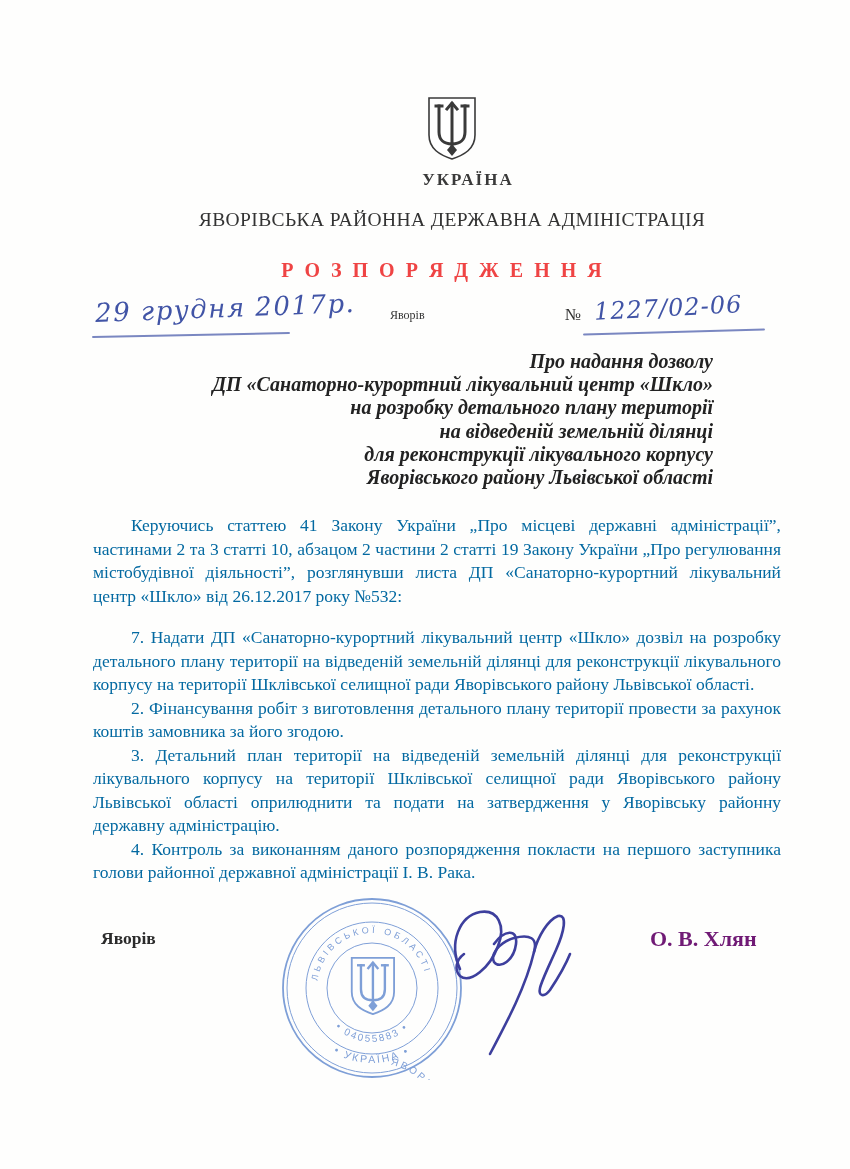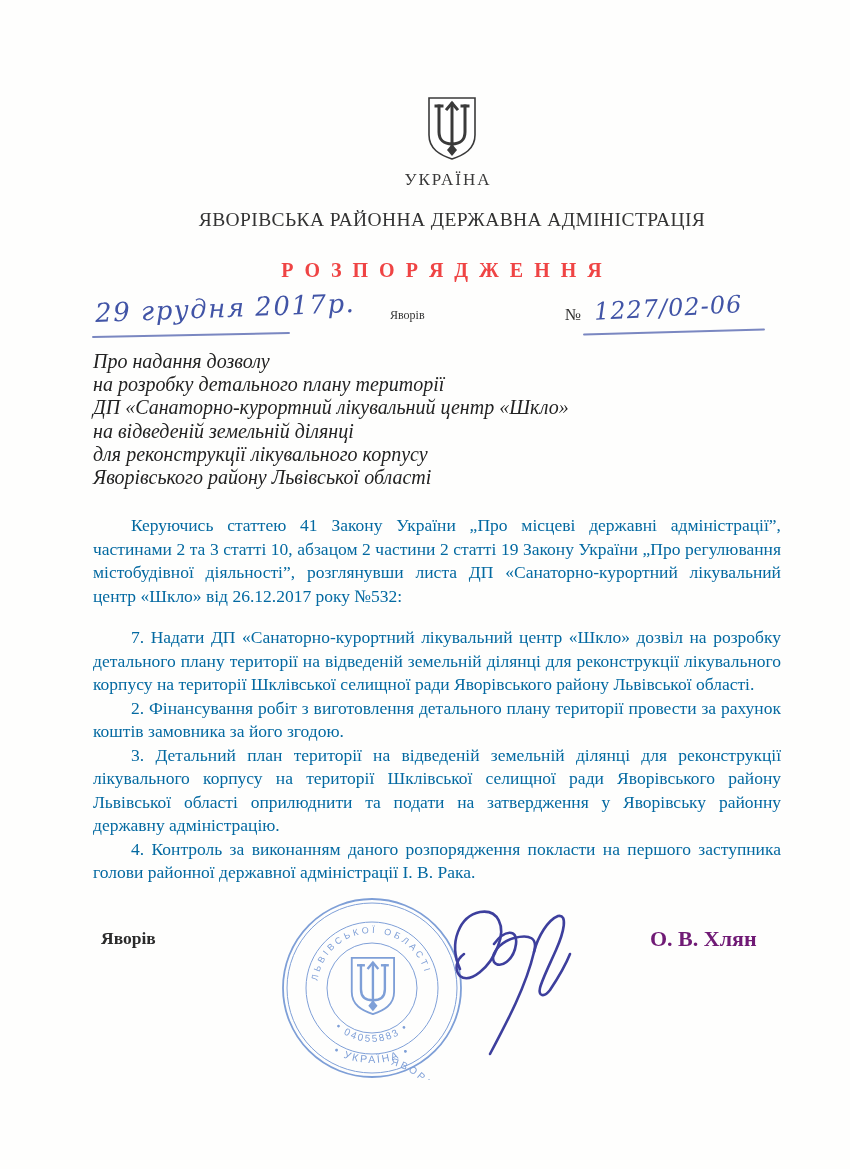--- a/index.html
+++ b/index.html
@@ -4,22 +4,22 @@
 <style>
   html,body{margin:0;padding:0;background:#e8e8e8;}
   .page{
     position:relative;width:850px;height:1169px;margin:0 auto;
     background:#fefefd;overflow:hidden;
     font-family:"Liberation Serif","DejaVu Serif",serif;color:#2d2d2d;
   }
   
   .emblem{position:absolute;left:426px;top:96px;width:52px;height:66px;}
   .country-label{
-    position:absolute;left:448px;top:170px;transform:translateX(-50%);
-    font-size:17px;font-weight:normal;letter-spacing:2px;color:#3a3a3a;white-space:nowrap;
+    position:absolute;left:468px;top:170px;transform:translateX(-50%);
+    font-size:17px;font-weight:bold;letter-spacing:2px;color:#3a3a3a;white-space:nowrap;
   }
   .org-name{
     position:absolute;left:452px;top:209px;transform:translateX(-50%);
     font-size:19.5px;letter-spacing:0.4px;color:#333;white-space:nowrap;
   }
   .doc-type{
     position:absolute;left:443px;top:259px;transform:translateX(-50%);
     font-size:20px;font-weight:bold;letter-spacing:3px;color:#ef4444;white-space:nowrap;
   }
   
@@ -30,21 +30,21 @@
   .hand-date{position:absolute;left:95px;top:293px;font-size:26px;letter-spacing:1.5px;transform:rotate(-2.2deg);}
   .hand-number{position:absolute;left:594px;top:294px;font-size:24px;letter-spacing:1px;transform:rotate(-3deg);}
   .hand-underline{position:absolute;height:2px;background:#4154a6;opacity:.7;border-radius:2px;}
   .u-date{left:92px;top:334px;width:198px;transform:rotate(-1.2deg);}
   .u-num{left:583px;top:331px;width:182px;transform:rotate(-1.6deg);}
   .place-name{position:absolute;left:390px;top:308px;font-size:12px;color:#333;}
   .number-label{position:absolute;left:565px;top:305px;font-size:17px;color:#333;}
   
   .subject{
     position:absolute;left:93px;top:350px;width:620px;
-    font-size:20px;font-weight:normal;font-style:italic;line-height:23.2px;color:#222;
+    font-size:20px;font-weight:bold;font-style:italic;line-height:23.2px;color:#222;text-align:right;
   }
   
   .body-text{
     position:absolute;left:93px;top:514px;width:688px;
     font-size:17.5px;line-height:23.5px;text-align:justify;color:#0369a1;
   }
   .body-text p{margin:0;text-indent:38px;}
   .body-text p.intro{margin-bottom:18px;}
   
   .position-title{position:absolute;left:101px;top:928px;font-size:17.5px;font-weight:bold;color:#2b2b2b;}
@@ -80,22 +80,22 @@
   <div class="hand-underline u-date"></div>
 
   <div class="place-name">Яворів</div>
 
   <div class="number-label">№</div>
   <div class="hand hand-number">1227/02-06</div>
   <div class="hand-underline u-num"></div>
 
   <div class="subject">
     <div>Про надання дозволу</div>
+    <div>ДП «Санаторно-курортний  лікувальний центр «Шкло»</div>
     <div>на розробку детального плану території</div>
-    <div>ДП «Санаторно-курортний  лікувальний центр «Шкло»</div>
     <div>на відведеній земельній ділянці</div>
     <div>для реконструкції лікувального корпусу</div>
     <div>Яворівського району Львівської області</div>
   </div>
 
   <div class="body-text">
     <p class="intro">Керуючись статтею 41 Закону України „Про місцеві державні адміністрації”, частинами 2 та 3 статті 10, абзацом 2 частини 2 статті 19 Закону України „Про регулювання містобудівної діяльності”, розглянувши листа ДП «Санаторно-курортний лікувальний центр «Шкло» від 26.12.2017 року №532:</p>
     <p>7. Надати  ДП «Санаторно-курортний лікувальний центр «Шкло» дозвіл на розробку детального плану території на відведеній земельній ділянці для реконструкції лікувального корпусу на території Шклівської селищної ради Яворівського району Львівської області.</p>
     <p>2. Фінансування робіт з виготовлення детального плану території провести за рахунок  коштів замовника за його згодою.</p>
     <p>3. Детальний   план території на відведеній земельній ділянці для реконструкції лікувального корпусу на території Шклівської селищної ради Яворівського району Львівської області оприлюднити та подати на затвердження у Яворівську районну державну адміністрацію.</p>

